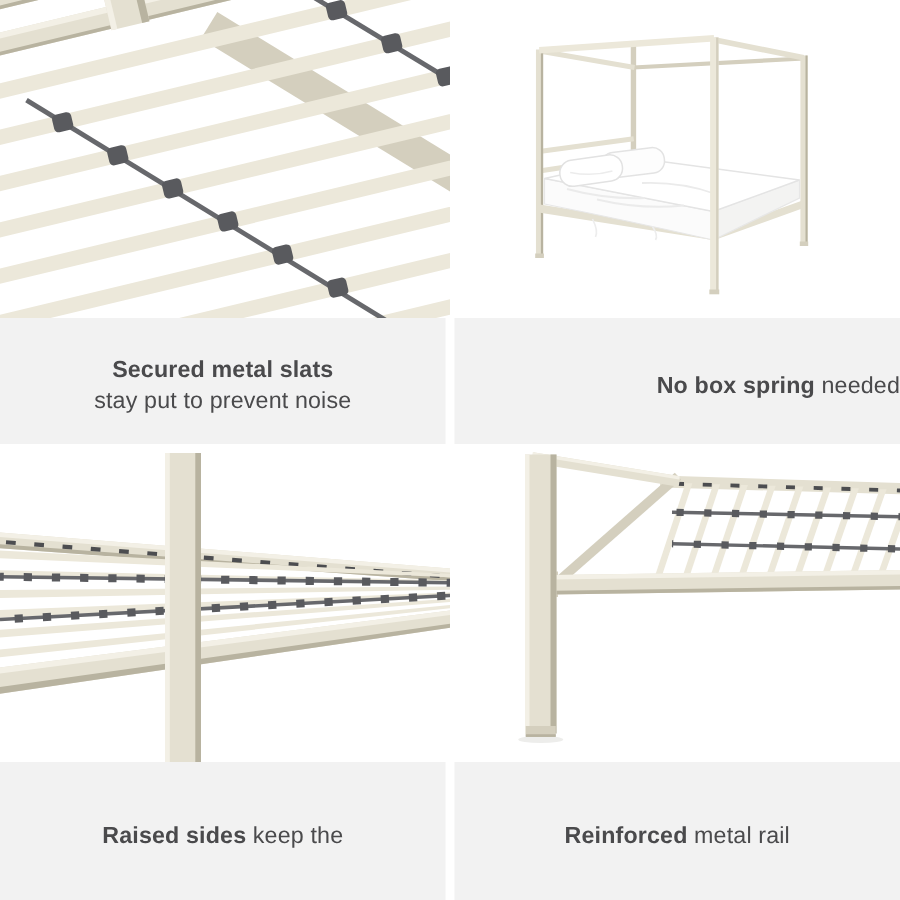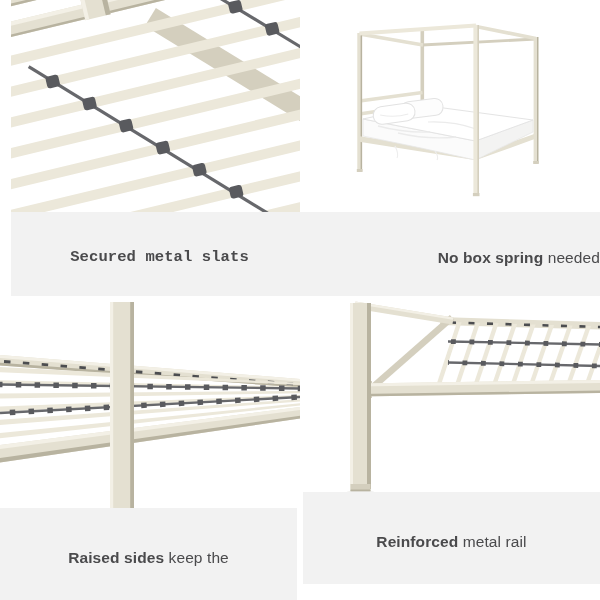--- a/index.html
+++ b/index.html
@@ -23,21 +23,21 @@
   .fX{fill:var(--metal-dark);} .fS{fill:var(--slat);} .fC{fill:var(--clip);}
   .sM{stroke:var(--metal);} .sL{stroke:var(--metal-light);} .sD{stroke:var(--metal-mid);}
   .sS{stroke:var(--slat);} .sW{stroke:var(--wire);} .sC{stroke:var(--clip);} .sK{stroke:var(--clip-dark);}
   line,path.nofill{fill:none;}
 </style>
 </head>
 <body>
 
 <div class="page">
 
-  <figure class="panel" style="left:11px;top:0;width:300px;height:296px;font-family:Liberation Mono, monospace;">
+  <figure class="panel" style="left:0;top:0;width:300px;height:296px;">
     <div class="imgbox" style="left:0;top:0;width:300px;height:212px;">
       <svg width="300" height="212" viewBox="0 0 300 212">
         <g transform="rotate(-13.5 0 36)">
 
           <line class="sD" x1="140" y1="50" x2="395" y2="305" stroke-width="21"></line>
           <line class="sD" x1="300" y1="20" x2="480" y2="200" stroke-width="17"></line>
 
           <g>
             <rect class="fS" x="-70" y="55" width="560" height="10" rx="5"></rect>
             <rect class="fS" x="-70" y="85" width="560" height="10" rx="5"></rect>
@@ -78,20 +78,21 @@
             <rect x="84.5" y="144" width="13" height="12" rx="3"></rect>
             <rect x="115.1" y="174" width="13" height="12" rx="3"></rect>
             <rect x="145.5" y="204" width="13" height="12" rx="3"></rect>
             <rect x="176.1" y="234" width="13" height="12" rx="3"></rect>
           </g>
         </g>
       </svg>
     </div>
     <div class="cap" style="left:0;top:212px;width:297px;height:84px;">
       <div><span class="b">Secured metal slats</span><span></span></div>
+      <div>stay put to prevent noise</div>
     </div>
   </figure>
 
   <figure class="panel" style="left:300px;top:0;width:300px;height:296px;">
     <div class="imgbox" style="left:0;top:0;width:300px;height:212px;">
       <svg width="300" height="212" viewBox="0 0 300 212">
 
         <rect class="fD" x="120.5" y="29" width="3.6" height="86"></rect>
 
         <line class="sD" x1="122" y1="45" x2="236" y2="39" stroke-width="2.8"></line>
@@ -237,19 +238,19 @@
         <ellipse cx="60.5" cy="197" rx="15" ry="2.4" fill="#ededeb"></ellipse>
         <g>
           <rect class="fM" x="50" y="7" width="21" height="186"></rect>
           <rect class="fL" x="50" y="7" width="3" height="186"></rect>
           <rect class="fX" x="67" y="7" width="4" height="186"></rect>
           <rect class="fD" x="50.5" y="188" width="20" height="7"></rect>
           <rect class="fX" x="50.5" y="193.5" width="20" height="1.8"></rect>
         </g>
       </svg>
     </div>
-    <div class="cap" style="left:3px;top:196px;width:297px;height:92px;text-align:center;">
+    <div class="cap" style="left:3px;top:212px;width:297px;height:92px;text-align:center;">
       <div><span class="b">Reinforced</span><span> metal rail</span></div>
       <div></div>
     </div>
   </figure>
 
 </div>
 
 </body></html>

